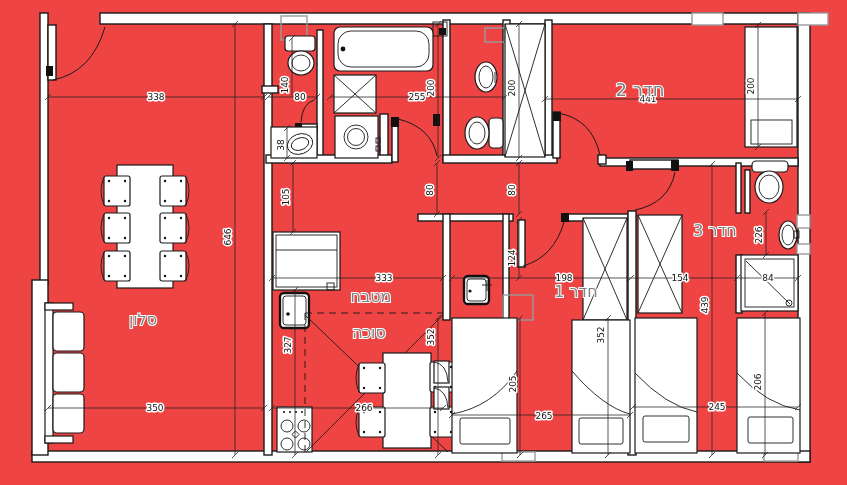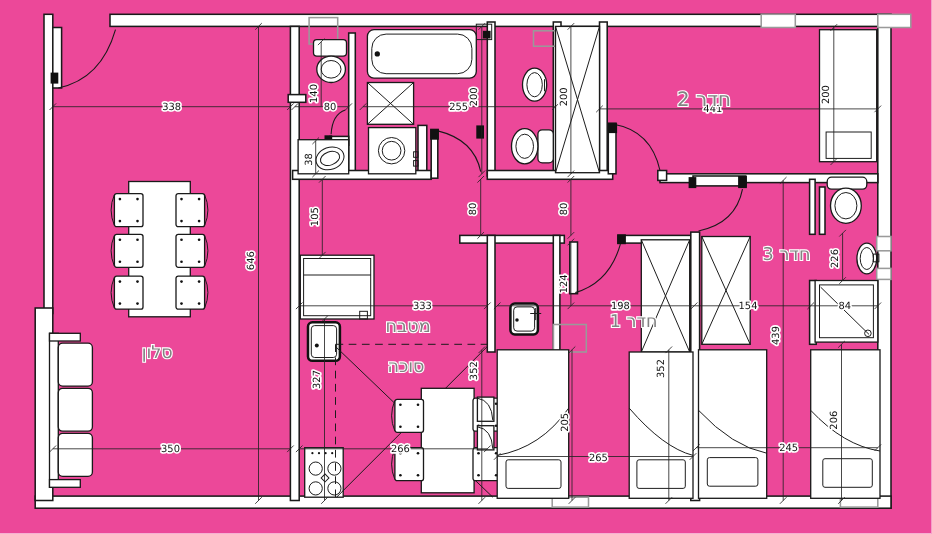--- a/index.html
+++ b/index.html
@@ -1,16 +1,16 @@
 <!DOCTYPE html>
 <html><head>
 <meta charset="utf-8">
 <style>
   html,body{margin:0;padding:0;background:#fff;}
-  .canvas{width:847px;height:485px;position:relative;background:#ec4899;overflow:hidden;text-align:center;}
+  .canvas{width:847px;height:485px;position:relative;background:#ef4444;overflow:hidden;text-align:center;}
   svg{display:block;font-family:"DejaVu Sans",sans-serif;}
   .wall{fill:#fff;stroke:#1a1a1a;stroke-width:1.4;}
   .fix{fill:#fff;stroke:#1a1a1a;stroke-width:1.2;}
   .thin{fill:none;stroke:#1a1a1a;stroke-width:0.9;}
   .heavy{fill:#fff;stroke:#111;stroke-width:2.3;}
   .arc{fill:none;stroke:#1a1a1a;stroke-width:1;}
   .dim{stroke:#222;stroke-width:0.75;fill:none;}
   .dash{stroke-dasharray:7 5;}
   .gray{fill:#fff;stroke:#9a9a9a;stroke-width:1.4;}
   .ghost{fill:none;stroke:#9a9a9a;stroke-width:1.4;}

